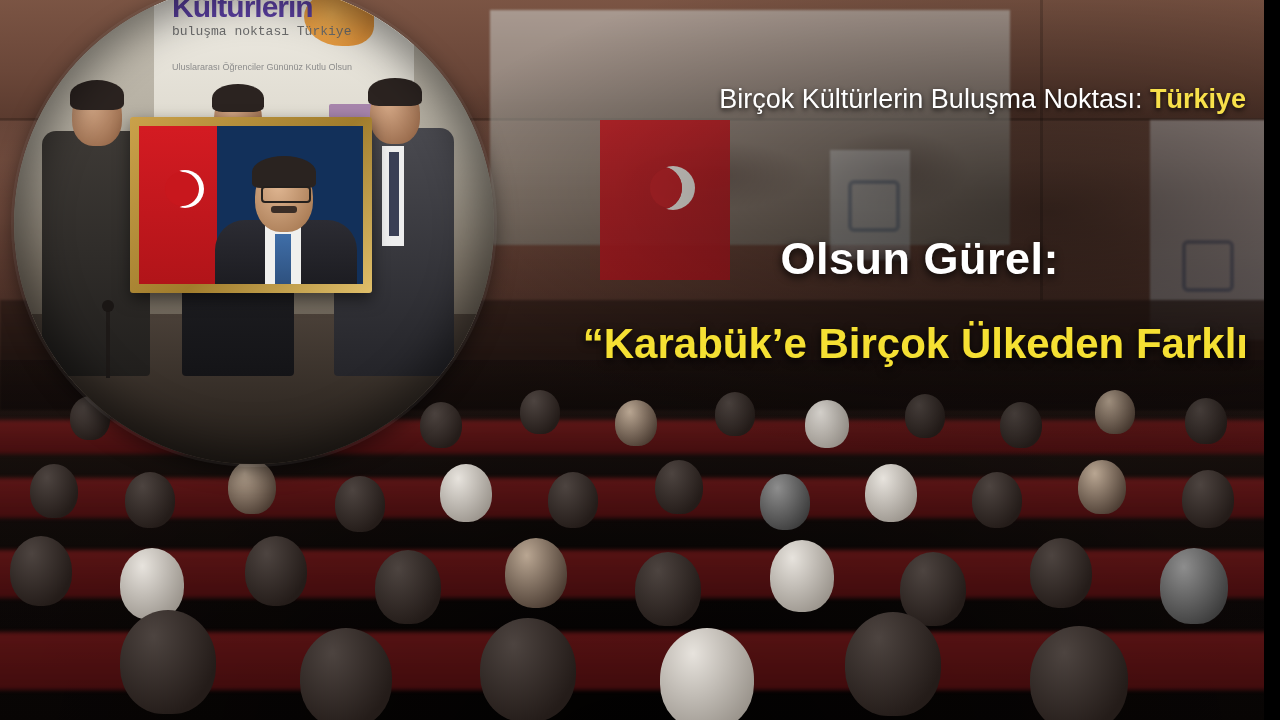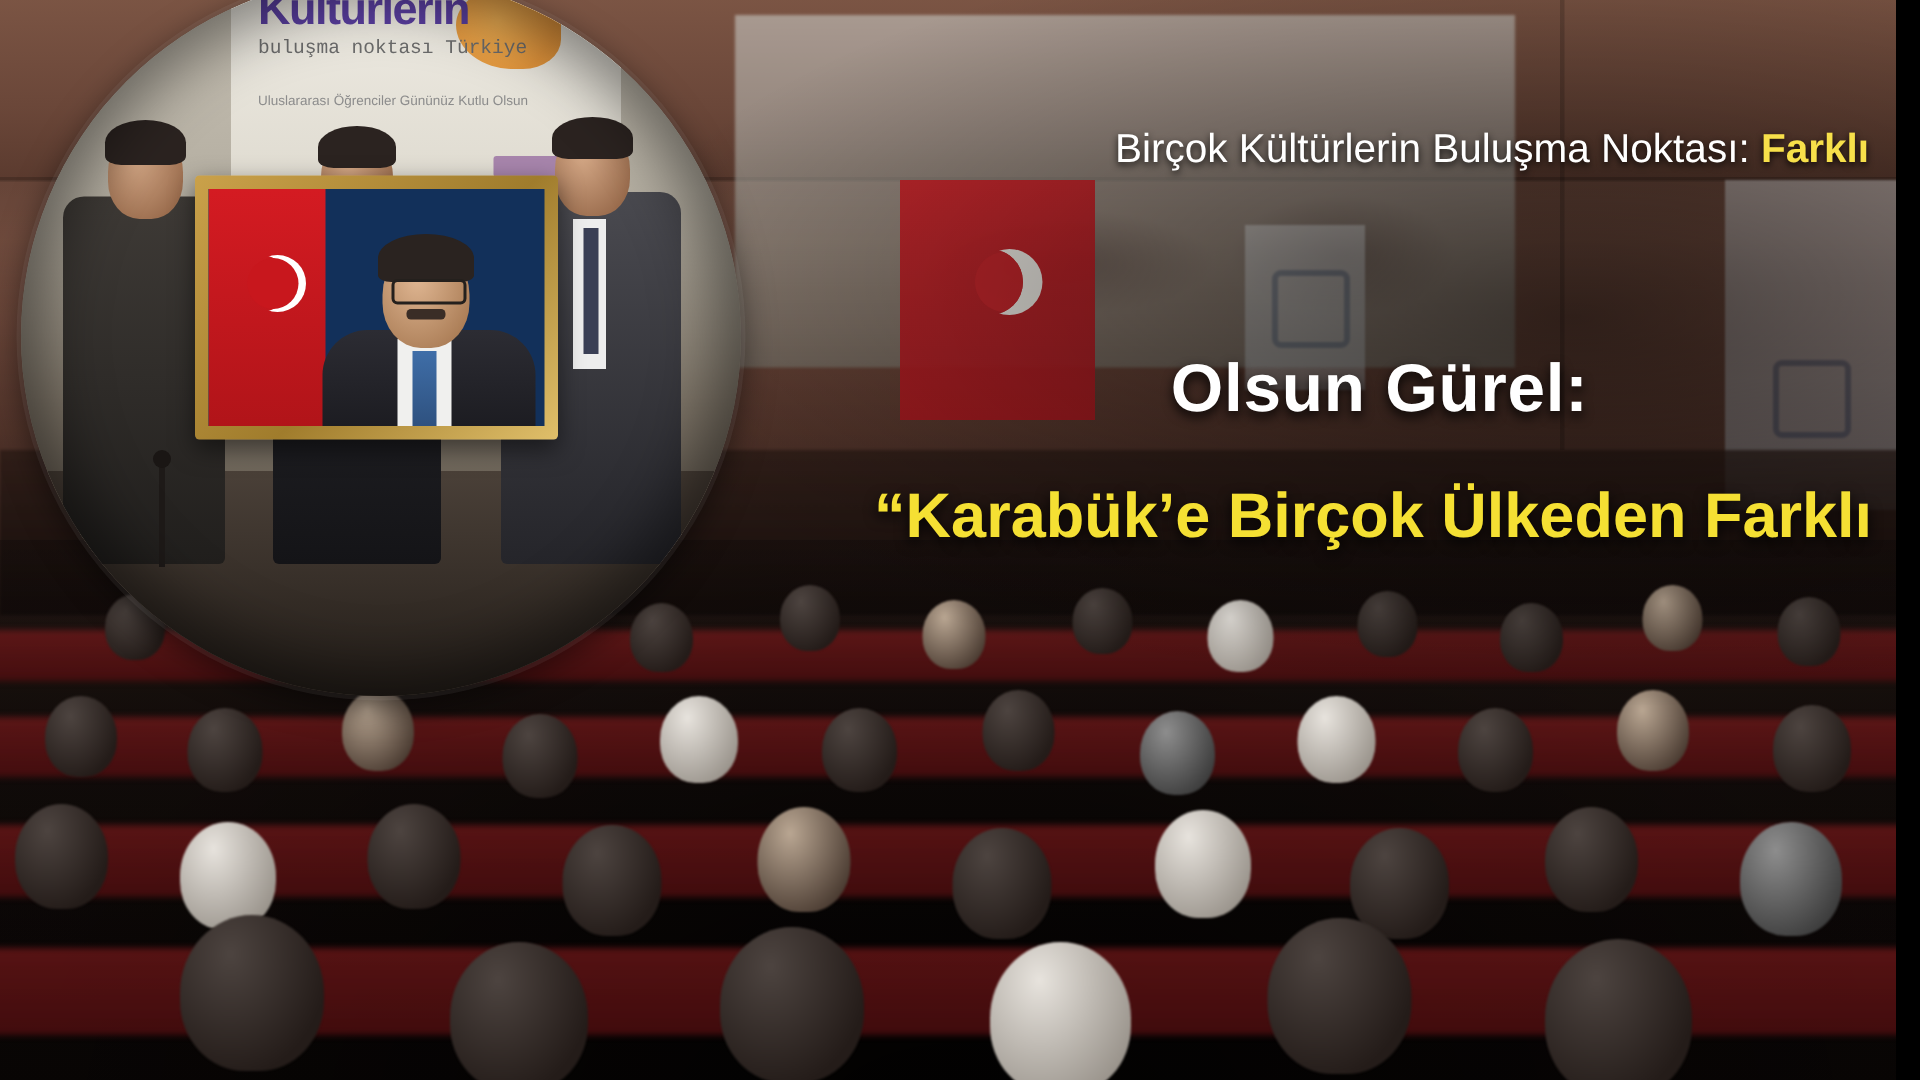--- a/index.html
+++ b/index.html
@@ -476,20 +476,20 @@
         </div>
       </div>
     </div>
 
     <div class="inset-mic"></div>
     <div class="inset-fade"></div>
   </div>
 
   <div class="kicker">
     <span>Birçok Kültürlerin Buluşma Noktası:</span>
-    <span class="accent">Farklı</span>
+    <span class="accent">Türkiye</span>
   </div>
 
   <div class="vali">Olsun Gürel:</div>
 
   <div class="headline l1">“Karabük’e Birçok Ülkeden Farklı</div>
 
 </div>
 
 </body></html>

